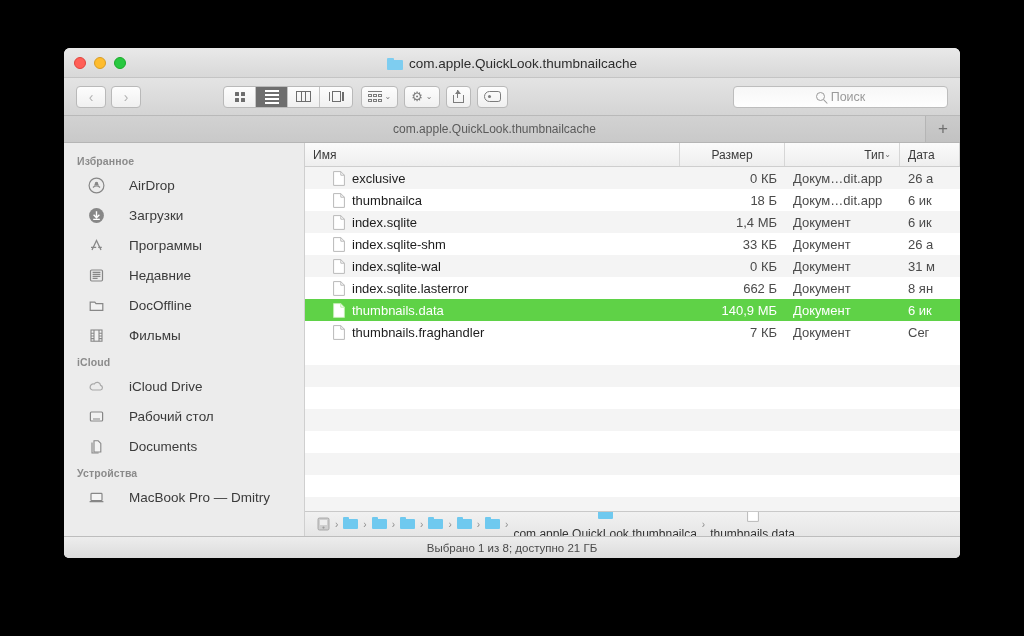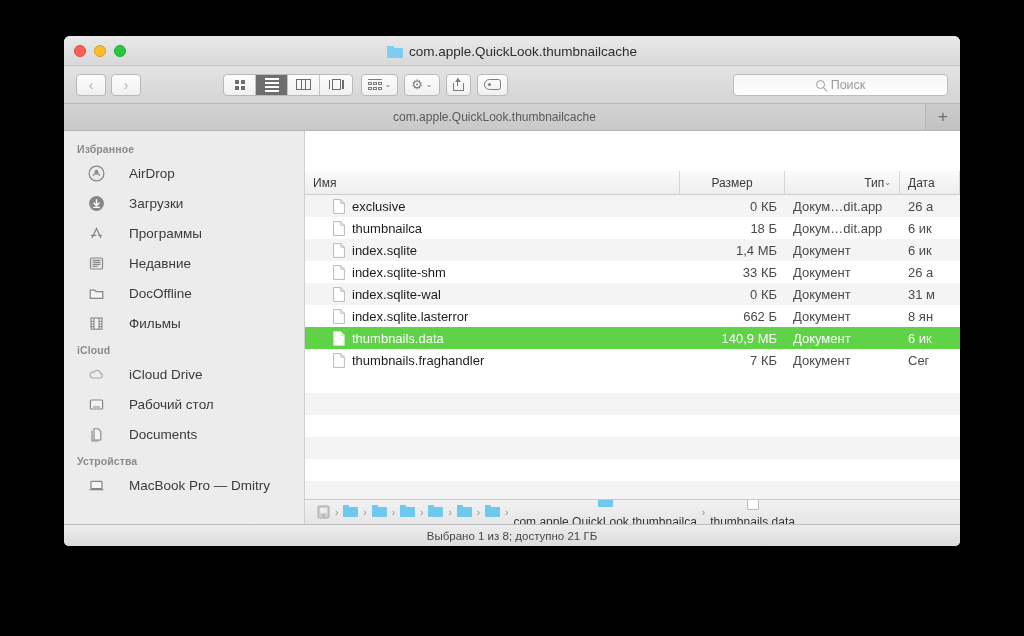--- a/index.html
+++ b/index.html
@@ -6,21 +6,21 @@
   html, body {
     width: 1024px; height: 636px;
     background: #000;
     font-family: "Liberation Sans", sans-serif;
     overflow: hidden;
   }
 
   
   #finder-window {
     position: absolute;
-    left: 64px; top: 36px;
+    left: 64px; top: 48px;
     width: 896px; height: 510px;
     background: #fff;
     border-radius: 6px 6px 5px 5px;
     overflow: hidden;
     box-shadow: 0 10px 40px rgba(0,0,0,.55);
     display: flex; flex-direction: column;
   }
 
   
   .titlebar {
@@ -178,21 +178,21 @@
   }
   .sb-item {
     height: 30px; display: flex; align-items: center; gap: 24px;
     padding-left: 24px; font-size: 13.5px; color: #3b3b3b;
   }
   .sb-ico { width: 17px; height: 17px; flex: 0 0 17px; color: #878787;
             display: flex; align-items: center; justify-content: center; }
   .sb-ico svg { display: block; }
 
   
-  .filelist { flex: 1 1 auto; display: flex; flex-direction: column; min-width: 0; background: #fff; margin-top: 40px; }
+  .filelist { flex: 1 1 auto; display: flex; flex-direction: column; min-width: 0; background: #fff; }
   .colhead {
     height: 24px; flex: 0 0 auto; display: flex;
     background: linear-gradient(#fbfbfb, #eeeeee);
     border-bottom: 1px solid #cecece;
     font-size: 12px; color: #3a3a3a;
   }
   .ch { display: flex; align-items: center; padding: 0 8px; border-right: 1px solid #d6d6d6; }
   .ch.name { width: 375px; }
   .ch.size { width: 105px; justify-content: center; }
   .ch.type { width: 115px; justify-content: flex-end; }

